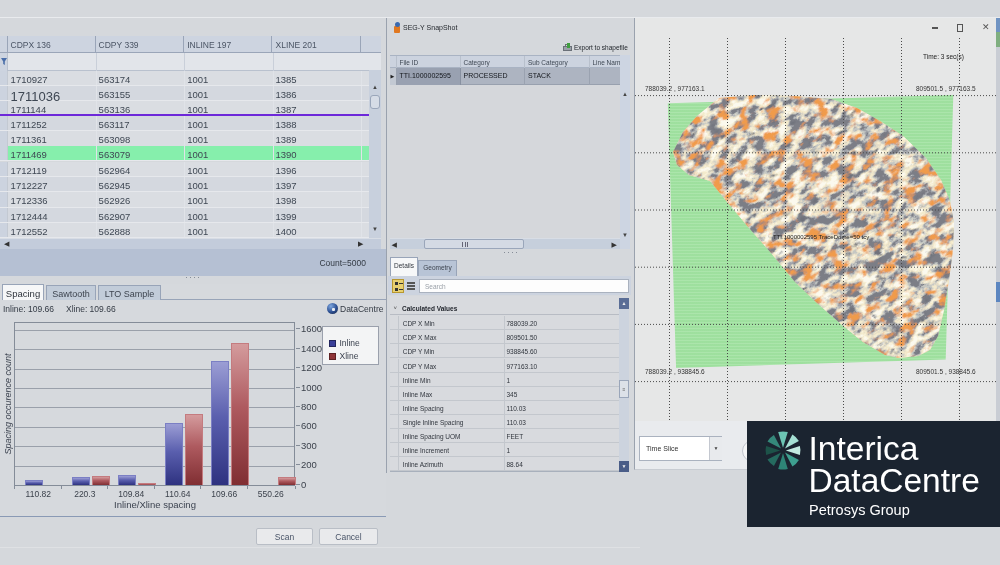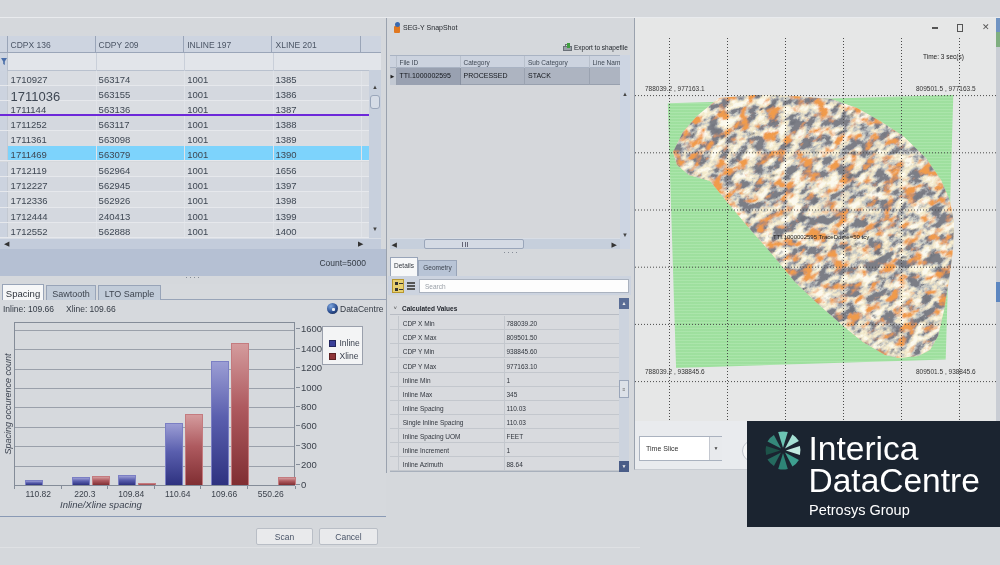--- a/index.html
+++ b/index.html
@@ -11,21 +11,21 @@
 <body>
 
 <div class="abs" style="left:0;top:0;width:1000px;height:18px;background:#d5d8dc;border-bottom:1px solid #e9ebee;"></div>
 
 <div class="abs" style="left:0;top:18px;width:386px;height:258px;background:#d5d8dc;">
 
 
   <div class="abs" style="left:0;top:18px;width:381px;height:17px;background:#cdd4e0;border-bottom:1px solid #9aa5b8;">
     <div class="abs" style="left:0;top:0;width:7.6px;height:17px;border-right:1px solid #9aa5b8;"></div>
     <div class="abs" style="left:7.6px;top:0;width:88px;height:17px;border-right:1px solid #9aa5b8;padding:4px 0 0 3px;font-size:8.5px;color:#4b5565;">CDPX 136</div>
-    <div class="abs" style="left:95.6px;top:0;width:88.6px;height:17px;border-right:1px solid #9aa5b8;padding:4px 0 0 3px;font-size:8.5px;color:#4b5565;">CDPY 209</div>
+    <div class="abs" style="left:95.6px;top:0;width:88.6px;height:17px;border-right:1px solid #9aa5b8;padding:4px 0 0 3px;font-size:8.5px;color:#4b5565;">CDPY 339</div>
     <div class="abs" style="left:184.2px;top:0;width:88.3px;height:17px;border-right:1px solid #9aa5b8;padding:4px 0 0 3px;font-size:8.5px;color:#4b5565;">INLINE 197</div>
     <div class="abs" style="left:272.5px;top:0;width:88px;height:17px;border-right:1px solid #9aa5b8;padding:4px 0 0 3px;font-size:8.5px;color:#4b5565;">XLINE 201</div>
   </div>
 
   <div class="abs" style="left:0;top:35px;width:381px;height:17.5px;background:#e2e5ea;border-bottom:1px solid #b9c1ce;">
     <div class="abs" style="left:0;top:0;width:7.6px;height:17.5px;background:#cdd4e0;border-right:1px solid #b9c1ce;"></div>
     <svg class="abs" style="left:1px;top:5px;" width="6" height="7">
         <path d="M0 0 H6 L3.8 3.5 V7 L2.2 6 V3.5 Z" fill="#4a6ea9"></path>
       </svg>
     <div class="abs" style="left:95.6px;top:0;width:1px;height:17.5px;background:#c9cfd9;"></div>
@@ -82,37 +82,37 @@
         <div class="abs" style="left:0;top:0;width:7.6px;height:100%;background:#ccd3df;border-right:1px solid #c3c9d2;"></div>
         <div class="abs" style="left:10.6px;top:3px;font-size:9.5px;color:#3e4753;">1711361</div>
         <div class="abs" style="left:98.6px;top:3px;font-size:9.5px;color:#3e4753;">563098</div>
         <div class="abs" style="left:187.2px;top:3px;font-size:9.5px;color:#3e4753;">1001</div>
         <div class="abs" style="left:275.5px;top:3px;font-size:9.5px;color:#3e4753;">1389</div>
         <div class="abs" style="left:95.6px;top:0;width:1px;height:100%;background:#e0e3e8;"></div>
         <div class="abs" style="left:184.2px;top:0;width:1px;height:100%;background:#e0e3e8;"></div>
         <div class="abs" style="left:272.5px;top:0;width:1px;height:100%;background:#e0e3e8;"></div>
         <div class="abs" style="left:360.5px;top:0;width:1px;height:100%;background:#e0e3e8;"></div>
       </div>
-      <div class="abs" style="left:0;top:75px;width:369px;height:15.23px;background:#7dd3fc;border-bottom:1px solid #e6e8ec;">
+      <div class="abs" style="left:0;top:75px;width:369px;height:15.23px;background:#86efac;border-bottom:1px solid #e6e8ec;">
         <div class="abs" style="left:0;top:0;width:7.6px;height:100%;background:#ccd3df;border-right:1px solid #c3c9d2;"></div>
         <div class="abs" style="left:10.6px;top:3px;font-size:9.5px;color:#3e4753;">1711469</div>
         <div class="abs" style="left:98.6px;top:3px;font-size:9.5px;color:#3e4753;">563079</div>
         <div class="abs" style="left:187.2px;top:3px;font-size:9.5px;color:#3e4753;">1001</div>
         <div class="abs" style="left:275.5px;top:3px;font-size:9.5px;color:#3e4753;">1390</div>
         <div class="abs" style="left:95.6px;top:0;width:1px;height:100%;background:#e0e3e8;"></div>
         <div class="abs" style="left:184.2px;top:0;width:1px;height:100%;background:#e0e3e8;"></div>
         <div class="abs" style="left:272.5px;top:0;width:1px;height:100%;background:#e0e3e8;"></div>
         <div class="abs" style="left:360.5px;top:0;width:1px;height:100%;background:#e0e3e8;"></div>
       </div>
       <div class="abs" style="left:0;top:91.36px;width:369px;height:15.23px;background:#dadde2;border-bottom:1px solid #e6e8ec;">
         <div class="abs" style="left:0;top:0;width:7.6px;height:100%;background:#ccd3df;border-right:1px solid #c3c9d2;"></div>
         <div class="abs" style="left:10.6px;top:3px;font-size:9.5px;color:#3e4753;">1712119</div>
         <div class="abs" style="left:98.6px;top:3px;font-size:9.5px;color:#3e4753;">562964</div>
         <div class="abs" style="left:187.2px;top:3px;font-size:9.5px;color:#3e4753;">1001</div>
-        <div class="abs" style="left:275.5px;top:3px;font-size:9.5px;color:#3e4753;">1656</div>
+        <div class="abs" style="left:275.5px;top:3px;font-size:9.5px;color:#3e4753;">1396</div>
         <div class="abs" style="left:95.6px;top:0;width:1px;height:100%;background:#e0e3e8;"></div>
         <div class="abs" style="left:184.2px;top:0;width:1px;height:100%;background:#e0e3e8;"></div>
         <div class="abs" style="left:272.5px;top:0;width:1px;height:100%;background:#e0e3e8;"></div>
         <div class="abs" style="left:360.5px;top:0;width:1px;height:100%;background:#e0e3e8;"></div>
       </div>
       <div class="abs" style="left:0;top:106.59px;width:369px;height:15.23px;background:#d4d8df;border-bottom:1px solid #e6e8ec;">
         <div class="abs" style="left:0;top:0;width:7.6px;height:100%;background:#ccd3df;border-right:1px solid #c3c9d2;"></div>
         <div class="abs" style="left:10.6px;top:3px;font-size:9.5px;color:#3e4753;">1712227</div>
         <div class="abs" style="left:98.6px;top:3px;font-size:9.5px;color:#3e4753;">562945</div>
         <div class="abs" style="left:187.2px;top:3px;font-size:9.5px;color:#3e4753;">1001</div>
@@ -129,21 +129,21 @@
         <div class="abs" style="left:187.2px;top:3px;font-size:9.5px;color:#3e4753;">1001</div>
         <div class="abs" style="left:275.5px;top:3px;font-size:9.5px;color:#3e4753;">1398</div>
         <div class="abs" style="left:95.6px;top:0;width:1px;height:100%;background:#e0e3e8;"></div>
         <div class="abs" style="left:184.2px;top:0;width:1px;height:100%;background:#e0e3e8;"></div>
         <div class="abs" style="left:272.5px;top:0;width:1px;height:100%;background:#e0e3e8;"></div>
         <div class="abs" style="left:360.5px;top:0;width:1px;height:100%;background:#e0e3e8;"></div>
       </div>
       <div class="abs" style="left:0;top:137.05px;width:369px;height:15.23px;background:#d4d8df;border-bottom:1px solid #e6e8ec;">
         <div class="abs" style="left:0;top:0;width:7.6px;height:100%;background:#ccd3df;border-right:1px solid #c3c9d2;"></div>
         <div class="abs" style="left:10.6px;top:3px;font-size:9.5px;color:#3e4753;">1712444</div>
-        <div class="abs" style="left:98.6px;top:3px;font-size:9.5px;color:#3e4753;">240413</div>
+        <div class="abs" style="left:98.6px;top:3px;font-size:9.5px;color:#3e4753;">562907</div>
         <div class="abs" style="left:187.2px;top:3px;font-size:9.5px;color:#3e4753;">1001</div>
         <div class="abs" style="left:275.5px;top:3px;font-size:9.5px;color:#3e4753;">1399</div>
         <div class="abs" style="left:95.6px;top:0;width:1px;height:100%;background:#e0e3e8;"></div>
         <div class="abs" style="left:184.2px;top:0;width:1px;height:100%;background:#e0e3e8;"></div>
         <div class="abs" style="left:272.5px;top:0;width:1px;height:100%;background:#e0e3e8;"></div>
         <div class="abs" style="left:360.5px;top:0;width:1px;height:100%;background:#e0e3e8;"></div>
       </div>
       <div class="abs" style="left:0;top:152.27px;width:369px;height:15.23px;background:#dadde2;border-bottom:1px solid #e6e8ec;">
         <div class="abs" style="left:0;top:0;width:7.6px;height:100%;background:#ccd3df;border-right:1px solid #c3c9d2;"></div>
         <div class="abs" style="left:10.6px;top:3px;font-size:9.5px;color:#3e4753;">1712552</div>
@@ -237,28 +237,28 @@
       <div class="abs" style="left:296px;top:102.5px;width:4px;height:1px;background:#848c98;"></div>
       <div class="abs" style="left:301px;top:97.5px;font-size:9.5px;color:#3c424c;">1000</div>
       <div class="abs" style="left:296px;top:83.1px;width:4px;height:1px;background:#848c98;"></div>
       <div class="abs" style="left:301px;top:78.1px;font-size:9.5px;color:#3c424c;">1200</div>
       <div class="abs" style="left:296px;top:63.7px;width:4px;height:1px;background:#848c98;"></div>
       <div class="abs" style="left:301px;top:58.7px;font-size:9.5px;color:#3c424c;">1400</div>
       <div class="abs" style="left:296px;top:44.3px;width:4px;height:1px;background:#848c98;"></div>
       <div class="abs" style="left:301px;top:39.3px;font-size:9.5px;color:#3c424c;">1600</div>
     </div>
 
-  <div class="abs" style="left:322px;top:42px;width:41px;height:39px;background:#f3f4f5;border:1px solid #9aa0ac;">
+  <div class="abs" style="left:322px;top:42px;width:57px;height:39px;background:#f3f4f5;border:1px solid #9aa0ac;">
     <div class="abs" style="left:6px;top:13px;width:7px;height:7px;background:#3a3f99;border:1px solid #23265e;"></div>
     <div class="abs" style="left:16.5px;top:11px;font-size:8.5px;color:#3c4350;">Inline</div>
     <div class="abs" style="left:6px;top:25.5px;width:7px;height:7px;background:#8f3538;border:1px solid #5e2123;"></div>
     <div class="abs" style="left:16.5px;top:23.5px;font-size:8.5px;color:#3c4350;">Xline</div>
   </div>
 
-  <div class="abs" style="left:60px;top:215px;width:190px;text-align:left;font-size:9.5px;font-style:italic;color:#3c4350;">Inline/Xline spacing</div>
+  <div class="abs" style="left:60px;top:215px;width:190px;text-align:center;font-size:9.5px;color:#3c4350;">Inline/Xline spacing</div>
   <div class="abs" style="left:-46px;top:115px;width:108px;text-align:center;font-size:9px;font-style:italic;color:#3c4350;transform:rotate(-90deg);">Spacing occurence count</div>
 </div>
 
 <div class="abs" style="left:256px;top:528px;width:57px;height:17px;background:#e9eaec;border:1px solid #b9bec6;border-radius:2px;font-size:8.5px;color:#4a5568;text-align:center;padding-top:3px;">Scan</div>
 <div class="abs" style="left:319px;top:528px;width:59px;height:17px;background:#e9eaec;border:1px solid #b9bec6;border-radius:2px;font-size:8.5px;color:#4a5568;text-align:center;padding-top:3px;">Cancel</div>
 <div class="abs" style="left:0;top:547px;width:640px;height:1px;background:#dfe1e4;"></div>
 
 <div class="abs" style="left:386px;top:18px;width:248px;height:455px;background:#d5d8dc;border-left:1px solid #9aa2ae;">
 
   <div class="abs" style="left:6px;top:4px;width:8px;height:11px;">

